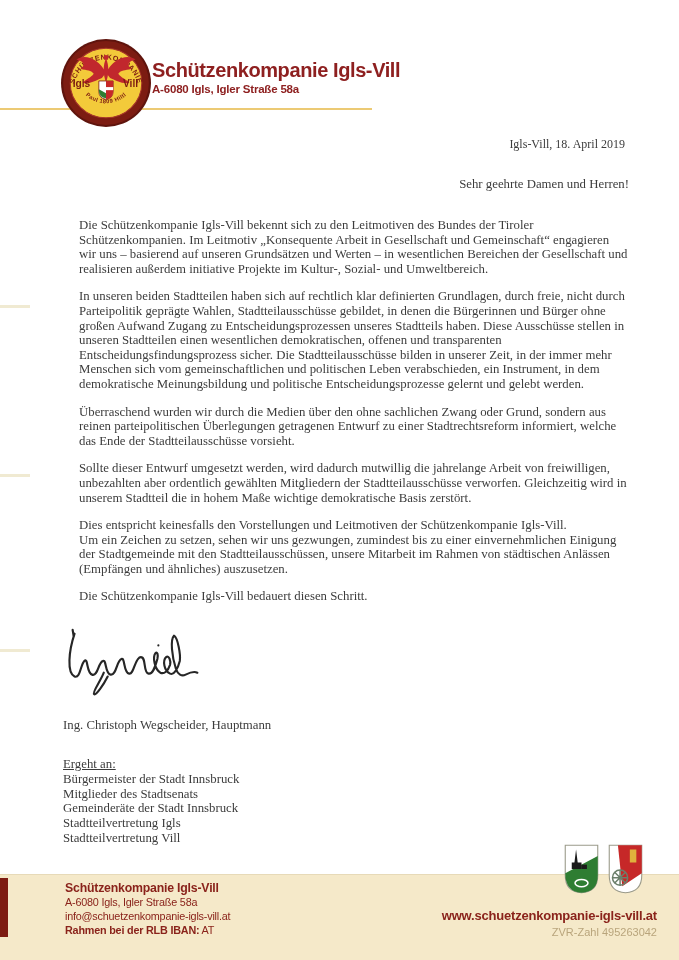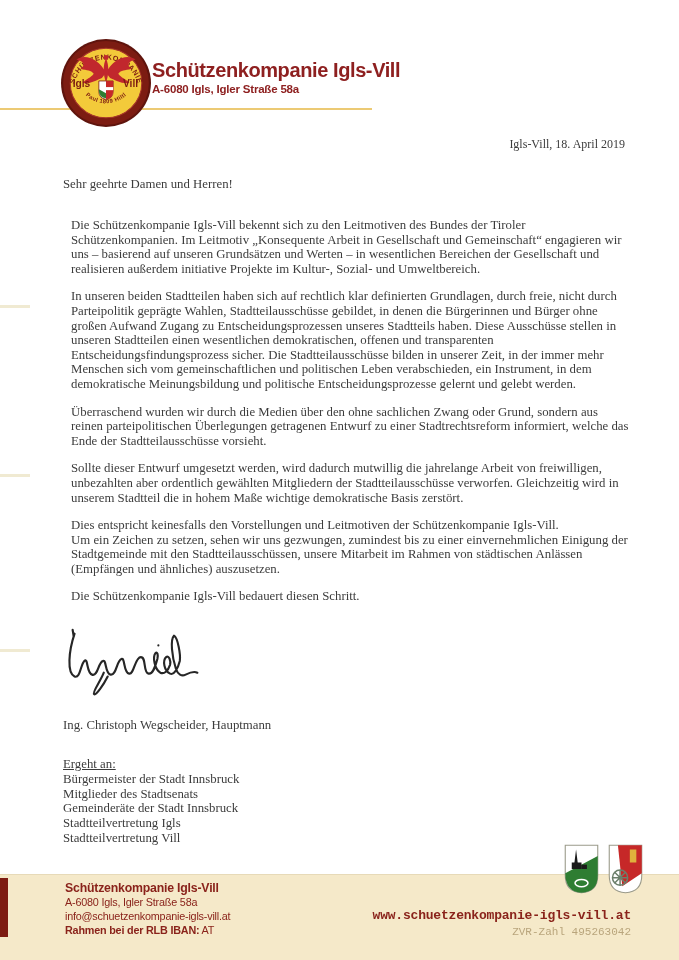--- a/index.html
+++ b/index.html
@@ -15,38 +15,38 @@
   .gold-rule{position:absolute;left:0;top:108px;width:372px;height:2px;background:#ecca74;}
   .logo{position:absolute;left:60px;top:38px;width:92px;height:90px;z-index:3;}
   .header-text{position:absolute;left:152px;top:59px;font-family:"Liberation Sans","DejaVu Sans",sans-serif;color:#8e2020;}
   .org-title{font-size:20px;font-weight:bold;letter-spacing:-0.4px;line-height:22px;}
   .org-addr{font-size:11.5px;font-weight:bold;letter-spacing:-0.2px;margin-top:2px;}
   .date-line{position:absolute;top:137px;right:54px;font-size:12px;color:#3c3c3c;}
   
   .fold{position:absolute;left:0;width:30px;height:3px;background:#f0ead2;}
   
   .content{position:absolute;left:63px;top:177px;width:566px;}
-  .salutation{font-size:12.8px;margin:0 0 26px 0;}
-  .para{font-size:12.8px;line-height:14.6px;margin:0 0 13px 8px;white-space:pre-line;}
+  .salutation{font-size:12.8px;margin:0 0 26px 0;text-align:right;}
+  .para{font-size:12.8px;line-height:14.6px;margin:0 0 13px 16px;white-space:pre-line;}
   .closing-block{margin-top:18px;}
   .signature-svg{display:block;margin:2px 0 0 -4px;}
   .signer{font-size:12.8px;margin-top:20px;}
   .dist{margin-top:24px;font-size:12.8px;line-height:14.8px;}
   .dist-heading{text-decoration:underline;}
   
   .footer{
     position:absolute;left:0;bottom:0;width:679px;height:85px;
     background:#f5e9c9;border-top:1px solid #e7dab8;
     font-family:"Liberation Sans","DejaVu Sans",sans-serif;
   }
   .footer-accent{position:absolute;left:0;top:3px;width:8px;height:59px;background:#7d1b12;}
   .footer-left{position:absolute;left:65px;top:6px;color:#8a231b;font-size:10.8px;line-height:14px;letter-spacing:-0.2px;}
   .footer-org{font-size:12.3px;font-weight:bold;}
   .footer-bank b{font-weight:bold;}
-  .footer-right{position:absolute;right:48px;top:33px;text-align:right;font-family:Liberation Mono, monospace;}
+  .footer-right{position:absolute;right:22px;top:33px;text-align:right;}
   .footer-web{color:#8a231b;font-size:13px;font-weight:bold;letter-spacing:-0.2px;}
   .footer-zvr{color:#b9a57c;font-size:11px;margin-top:3px;}
   .crest{position:absolute;top:-32px;}
   .crest-vill{left:563px;}
   .crest-igls{left:607px;}
 </style>
 </head>
 <body>
 
 <div class="page">

